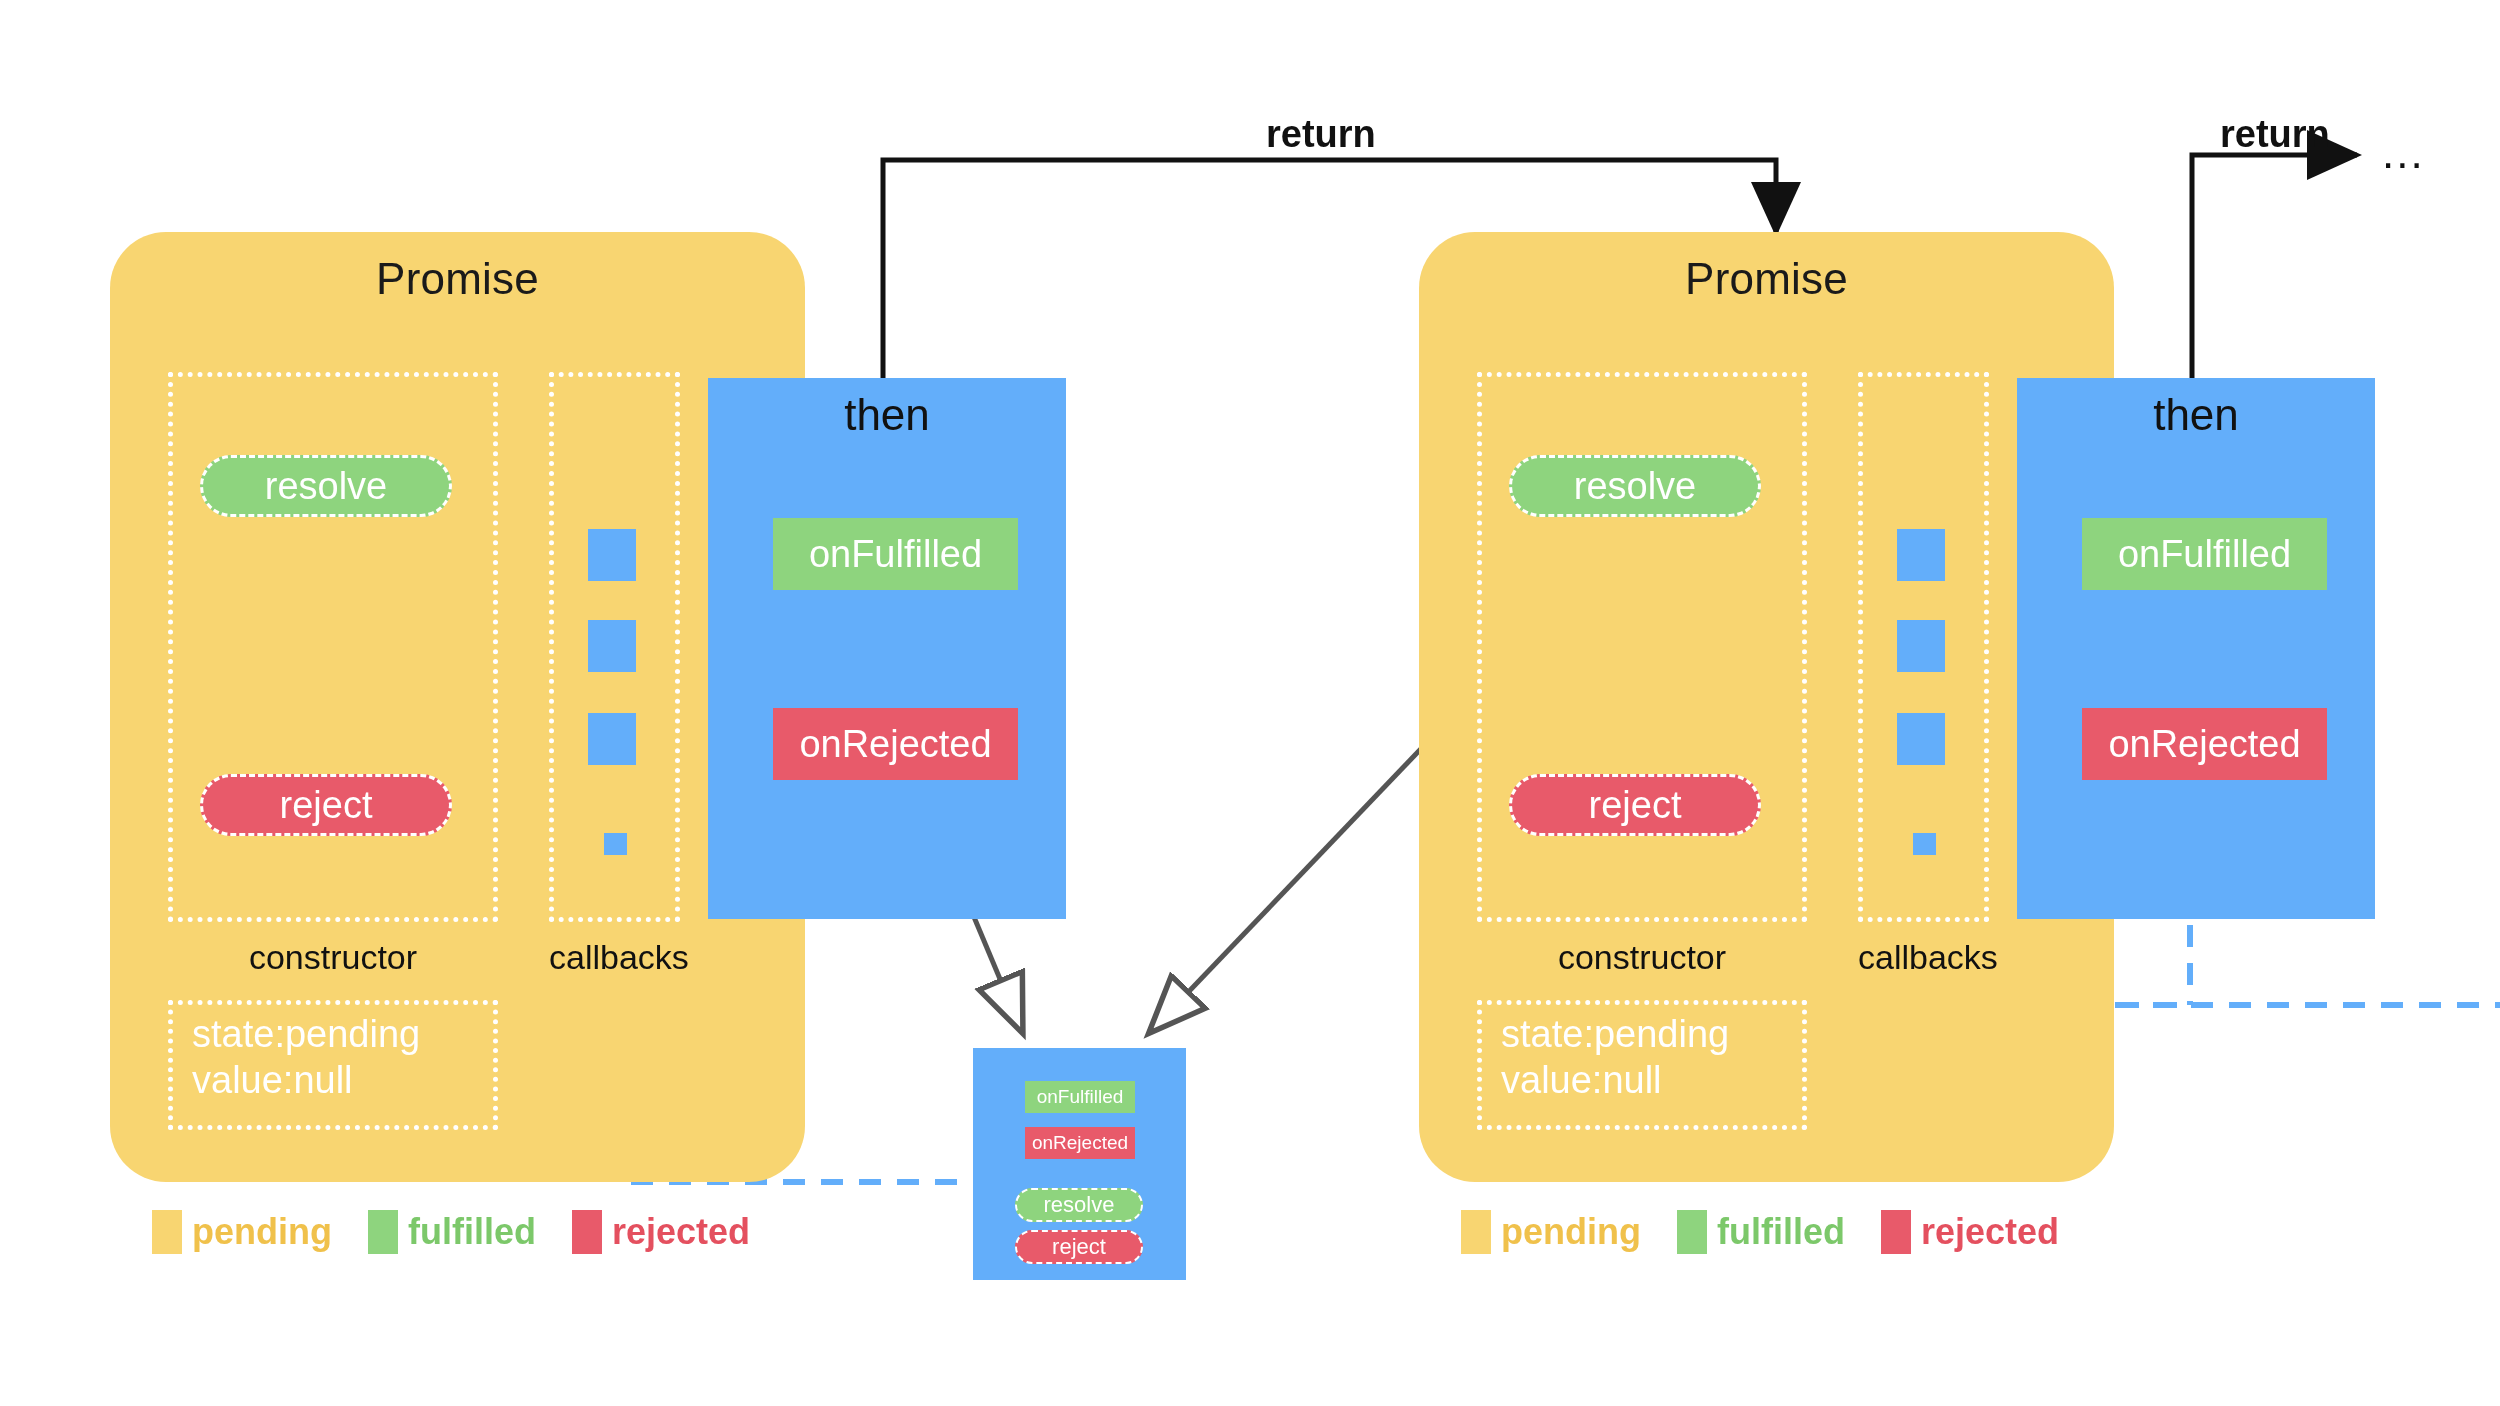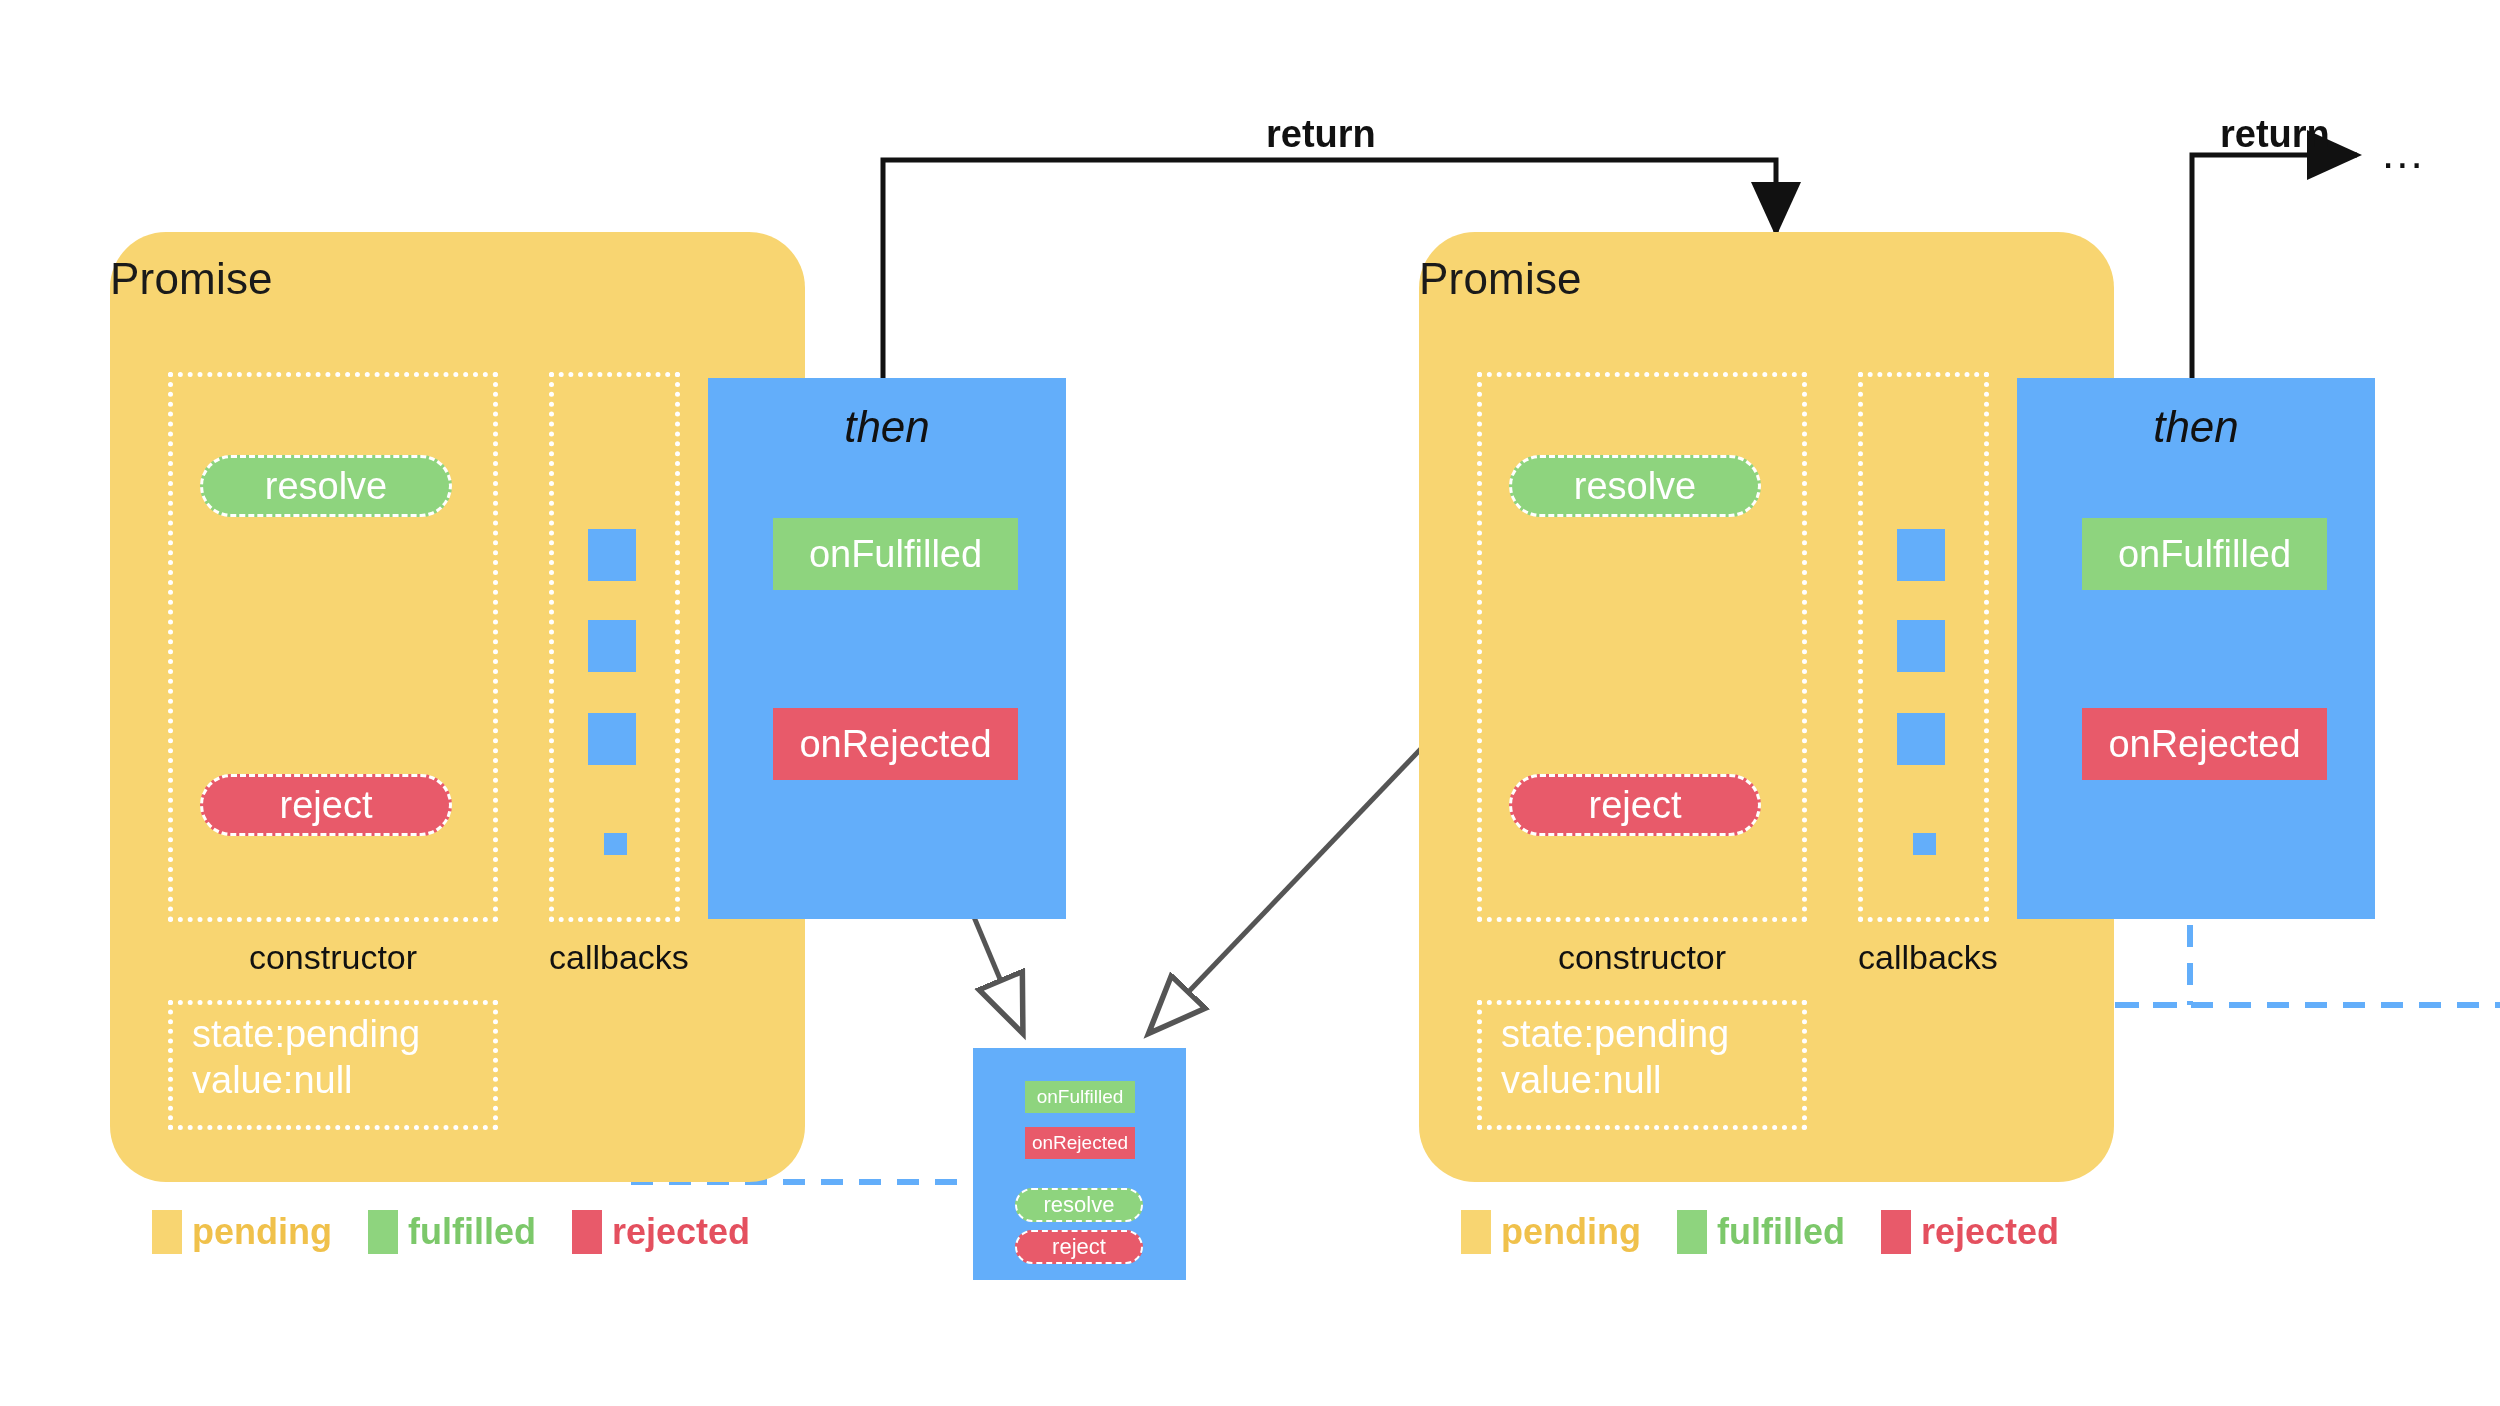--- a/index.html
+++ b/index.html
@@ -3,41 +3,41 @@
 <meta charset="utf-8">
 <style>
   html,body{margin:0;padding:0;background:#ffffff;}
   body{width:2500px;height:1406px;position:relative;overflow:hidden;
        font-family:"Liberation Sans",sans-serif;}
 
   .stage{position:absolute;left:0;top:0;width:2500px;height:1406px;}
 
   
   .promise-card{position:absolute;background:#F8D571;border-radius:56px;}
-  .promise-title{position:absolute;width:100%;text-align:left;top:22px;
+  .promise-title{position:absolute;width:100%;text-align:center;top:22px;
     font-size:44px;color:#1a1a1a;letter-spacing:.2px;}
 
   .dotted-box{position:absolute;border:5px dotted #ffffff;box-sizing:border-box;}
 
   .pill{position:absolute;border-radius:999px;border:3px dashed #ffffff;
     box-sizing:border-box;display:flex;align-items:center;justify-content:center;
     color:#ffffff;font-size:38px;}
   .pill.green{background:#8ED47E;}
   .pill.red{background:#E85A6A;}
 
   .sub-label{position:absolute;font-size:34px;color:#111;text-align:center;}
 
   .state-text{position:absolute;color:#ffffff;font-size:38px;line-height:1.2;}
 
   .cb-square{position:absolute;background:#63AEFA;}
 
   
   .then-box{position:absolute;background:#63AEFA;}
-  .then-title{position:absolute;width:100%;text-align:center;top:24px;
-    font-size:44px;color:#111;font-style:italic;}
+  .then-title{position:absolute;width:100%;text-align:center;top:12px;
+    font-size:44px;color:#111;}
   .fn-rect{position:absolute;display:flex;align-items:center;justify-content:center;
     color:#fff;font-size:38px;}
   .fn-rect.green{background:#8ED47E;}
   .fn-rect.red{background:#E85A6A;}
 
   
   .detail-box{position:absolute;background:#63AEFA;}
   .detail-rect{position:absolute;display:flex;align-items:center;justify-content:center;
     color:#fff;font-size:19px;}
   .detail-rect.green{background:#8ED47E;}

